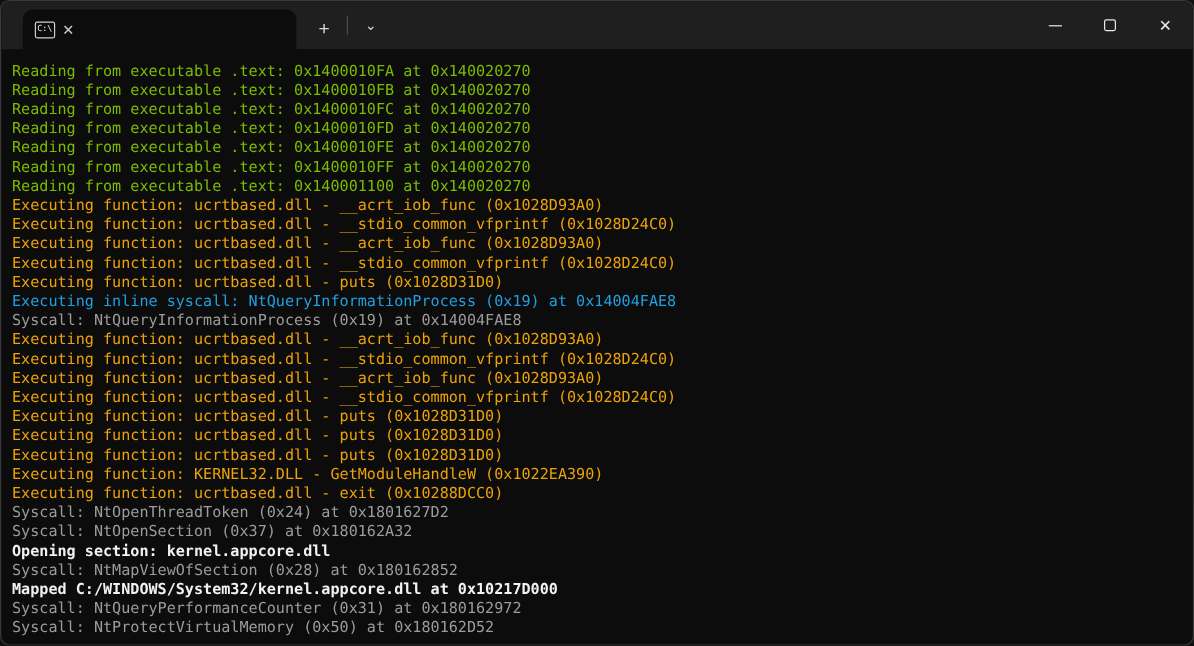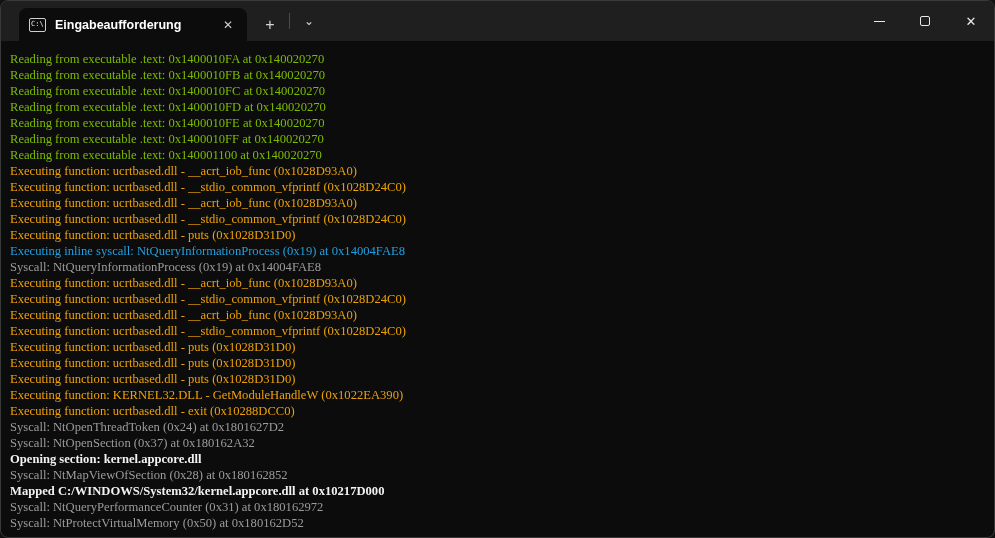--- a/index.html
+++ b/index.html
@@ -109,33 +109,32 @@
   .close-glyph { font-size: 13px; font-weight: 300; line-height: 1; }
   
   .terminal {
     padding: 10px 8px 0 9px;
     font-family: "DejaVu Sans Mono", "Liberation Mono", monospace;
     font-size: 12.6px;
     line-height: 16px;
     white-space: pre;
     letter-spacing: 0;
   }
-  .term-line { height: 16px; font-family: Liberation Serif, serif; }
+  .term-line { height: 16px; }
   .term-line.bold { font-weight: bold; }
 </style>
 </head>
 <body>
 
 <div class="window">
 
   <div class="titlebar">
 
     <div class="tab">
       <span class="cmd-icon">C:\</span>
-      <span class="tab-title">Eingabeaufforderung</span>
       <span class="tab-close">✕</span>
     </div>
 
     <div class="newtab-btn">+</div>
 
     <div class="tabbar-divider"></div>
 
     <div class="dropdown-btn">⌄</div>
 
     <div class="window-controls">

